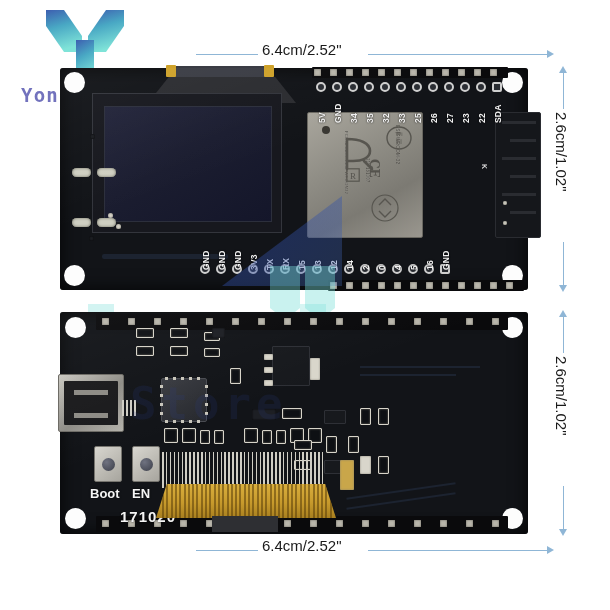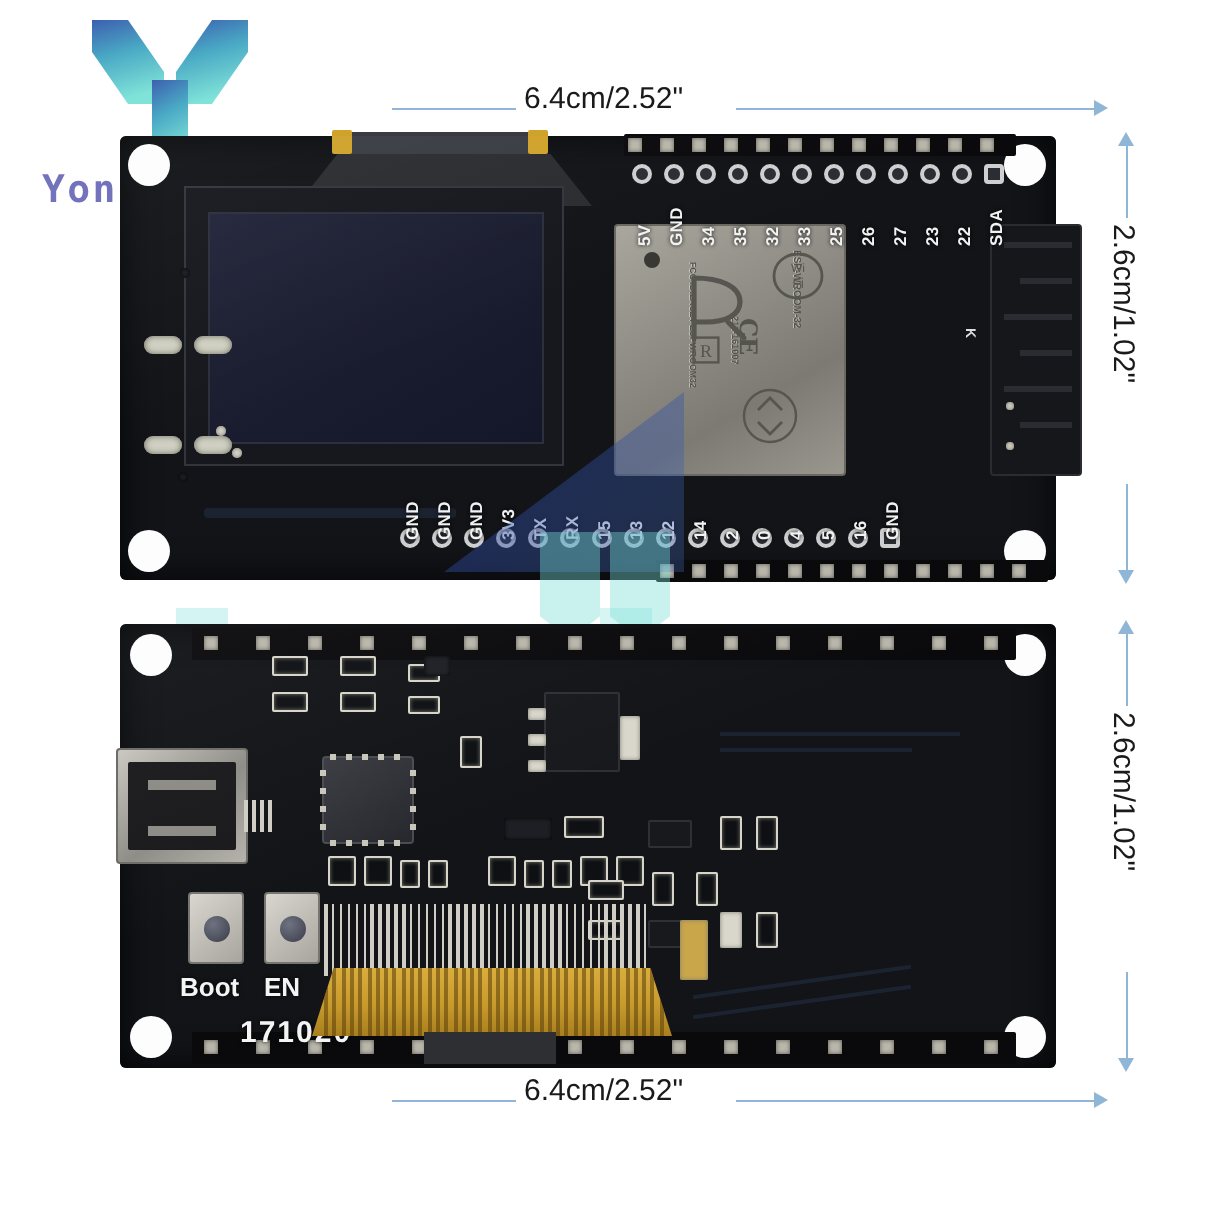--- a/index.html
+++ b/index.html
@@ -603,20 +603,21 @@
       </div>
     <div class="goldflex" style="left:152px; top:204px; width:66px; height:16px; background:#2e2f33;"></div>
     <div class="smd" style="left:280px; top:148px; width:14px;height:30px; background:#c9a64a;"></div>
 
     <div class="trace" style="left:300px; top:54px;  width:120px; height:2px;"></div>
     <div class="trace" style="left:300px; top:62px;  width:96px;  height:2px;"></div>
     <div class="trace" style="left:286px; top:178px; width:110px; height:2px; transform:rotate(-8deg);"></div>
     <div class="trace" style="left:286px; top:188px; width:110px; height:2px; transform:rotate(-8deg);"></div>
   </div>
 
+  <div class="wm-big">Store</div>
 
   <div class="dim-v" style="left:556px; top:310px; height:226px;">
     <div class="arrow-u" style="top:0;"></div>
     <div class="ln" style="top:7px; height:36px;"></div>
     <div class="lbl" style="left:14px; top:46px;">2.6cm/1.02"</div>
     <div class="ln" style="top:176px; height:43px;"></div>
     <div class="arrow-d" style="top:219px;"></div>
   </div>
 
   <div class="dim-h" style="left:196px; top:543px; width:358px;">

